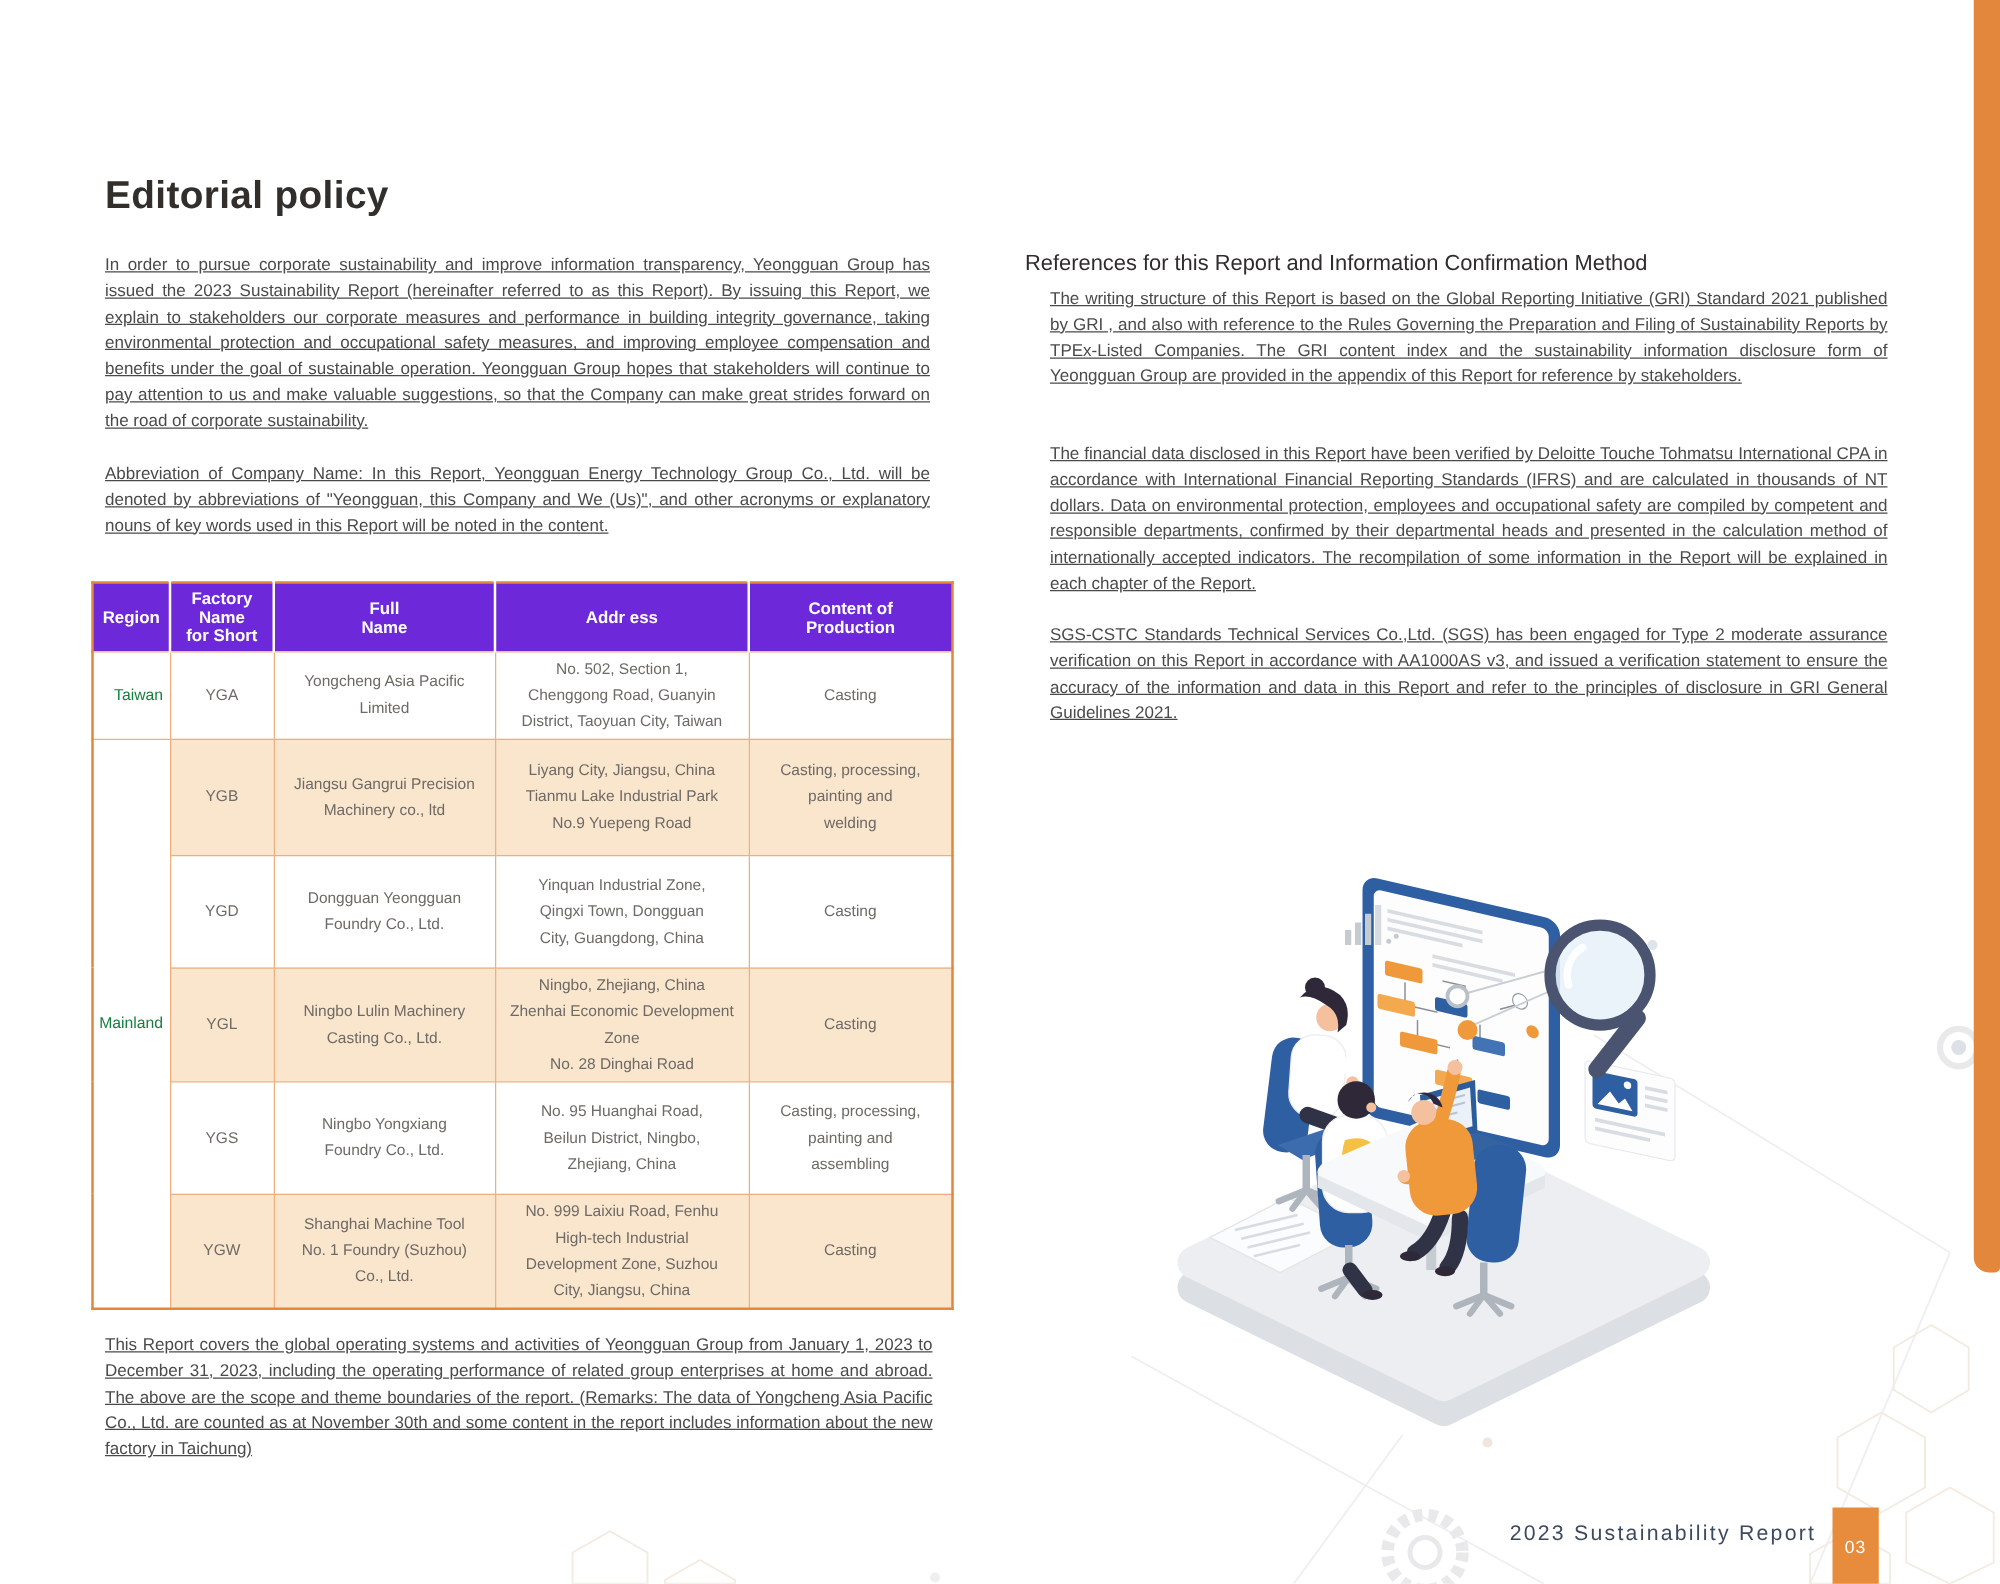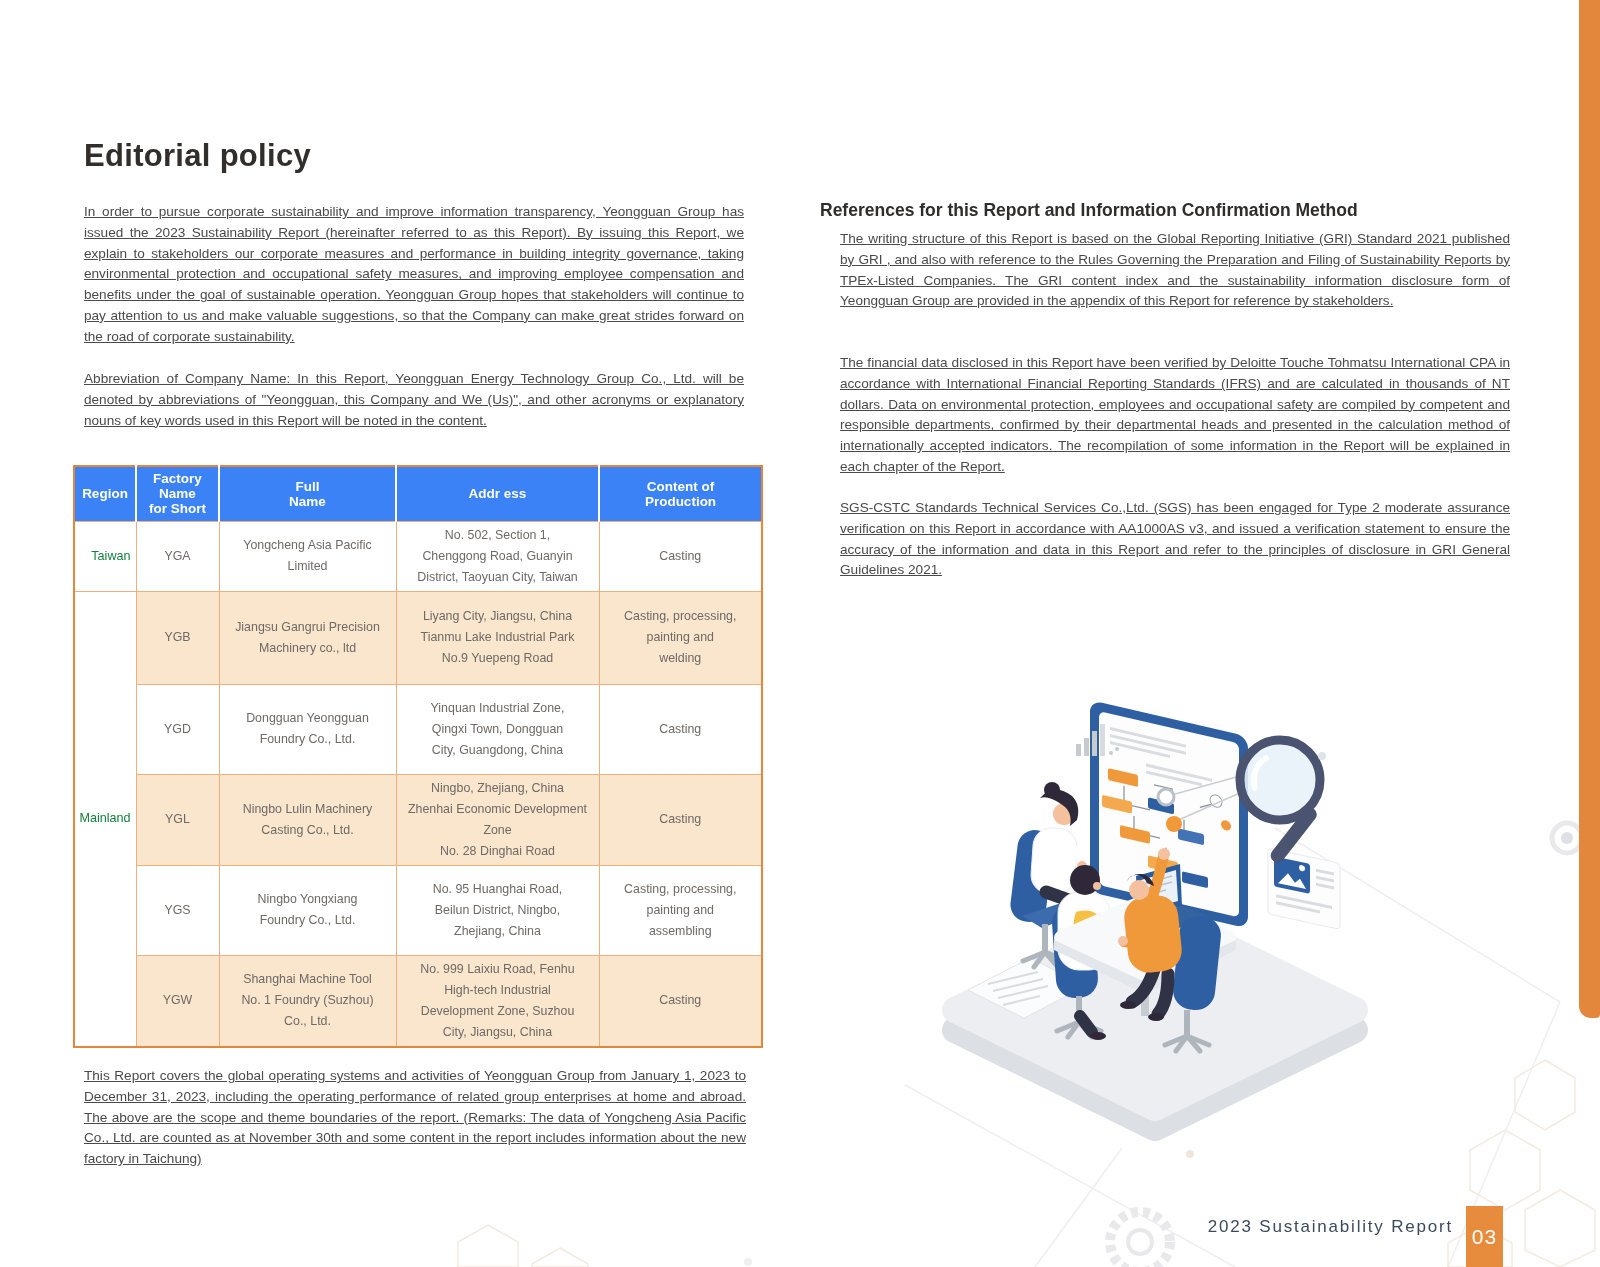--- a/index.html
+++ b/index.html
@@ -10,44 +10,44 @@
   .side-bar{position:absolute;right:0;top:0;width:21px;height:1018px;
     background:#E2873B;border-radius:0 0 4px 12px;}
   .page-title{position:absolute;left:84px;top:138px;margin:0;
     font-size:31px;font-weight:bold;color:#322e2b;letter-spacing:.3px;}
   .body-text{position:absolute;margin:0;font-size:13.6px;line-height:20.8px;
     color:#4a4a4a;text-align:justify;text-decoration:underline;}
   .intro{left:84px;top:202px;width:660px;}
   .abbrev{left:84px;top:369px;width:660px;}
   .scope{left:84px;top:1066px;width:662px;}
   .right-head{position:absolute;left:820px;top:200px;width:680px;margin:0;
-    font-size:17.5px;font-weight:bold;color:#2f2d2b;}
+    font-size:17.5px;font-weight:normal;color:#2f2d2b;}
   .rp{left:840px;width:670px;}
   .rp1{top:229px;} .rp2{top:353px;} .rp3{top:498px;}
 
   table.factory-table{position:absolute;left:73px;top:465px;width:688px;
     border-collapse:collapse;table-layout:fixed;border:2px solid #E2873B;background:#fff;}
-  .factory-table th{background:#3b82f6;color:#fff;font-weight:bold;font-size:13.5px;
+  .factory-table th{background:#6d28d9;color:#fff;font-weight:bold;font-size:13.5px;
     line-height:15px;text-align:center;vertical-align:middle;padding:4px 2px;
     white-space:pre-line;border-right:2px solid #fff;}
   .factory-table th:last-child{border-right:none;}
   .factory-table thead tr{height:55px;}
   .factory-table td{border:1px solid #EDAF7E;font-size:12.4px;line-height:21px;
     color:#6e6a66;text-align:center;vertical-align:middle;white-space:pre-line;
     padding:3px 5px;background:#fff;}
   .factory-table tr.stripe td{background:#FAE5CD;}
   .factory-table td.region{background:#fff !important;color:#15803d;
     font-size:12.6px;text-align:right;padding-left:3px;}
   tr.r1{height:68px;} tr.r2{height:93px;} tr.r3{height:90px;}
   tr.r4{height:91px;} tr.r5{height:90px;} tr.r6{height:92px;}
 
   .footer-label{position:absolute;top:1217px;right:147px;font-size:17px;
     letter-spacing:1.8px;color:#3d4a5e;}
   .page-box{position:absolute;left:1466px;top:1206px;width:37px;height:61px;
-    background:#E78C3C;color:#fff;font-size:21px;display:flex;align-items:center;
+    background:#E78C3C;color:#fff;font-size:14px;display:flex;align-items:center;
     justify-content:center;letter-spacing:1px;}
   svg.decor{position:absolute;left:0;top:0;pointer-events:none;}
   svg.illus{position:absolute;left:930px;top:664px;pointer-events:none;}
 </style>
 </head>
 <body>
 
 <svg class="decor" width="1600" height="1267" viewBox="0 0 1600 1267">
   <g fill="none" stroke="#EFEFF1" stroke-width="1.5">
     <path d="M1275 828 L1560 1002"></path>

